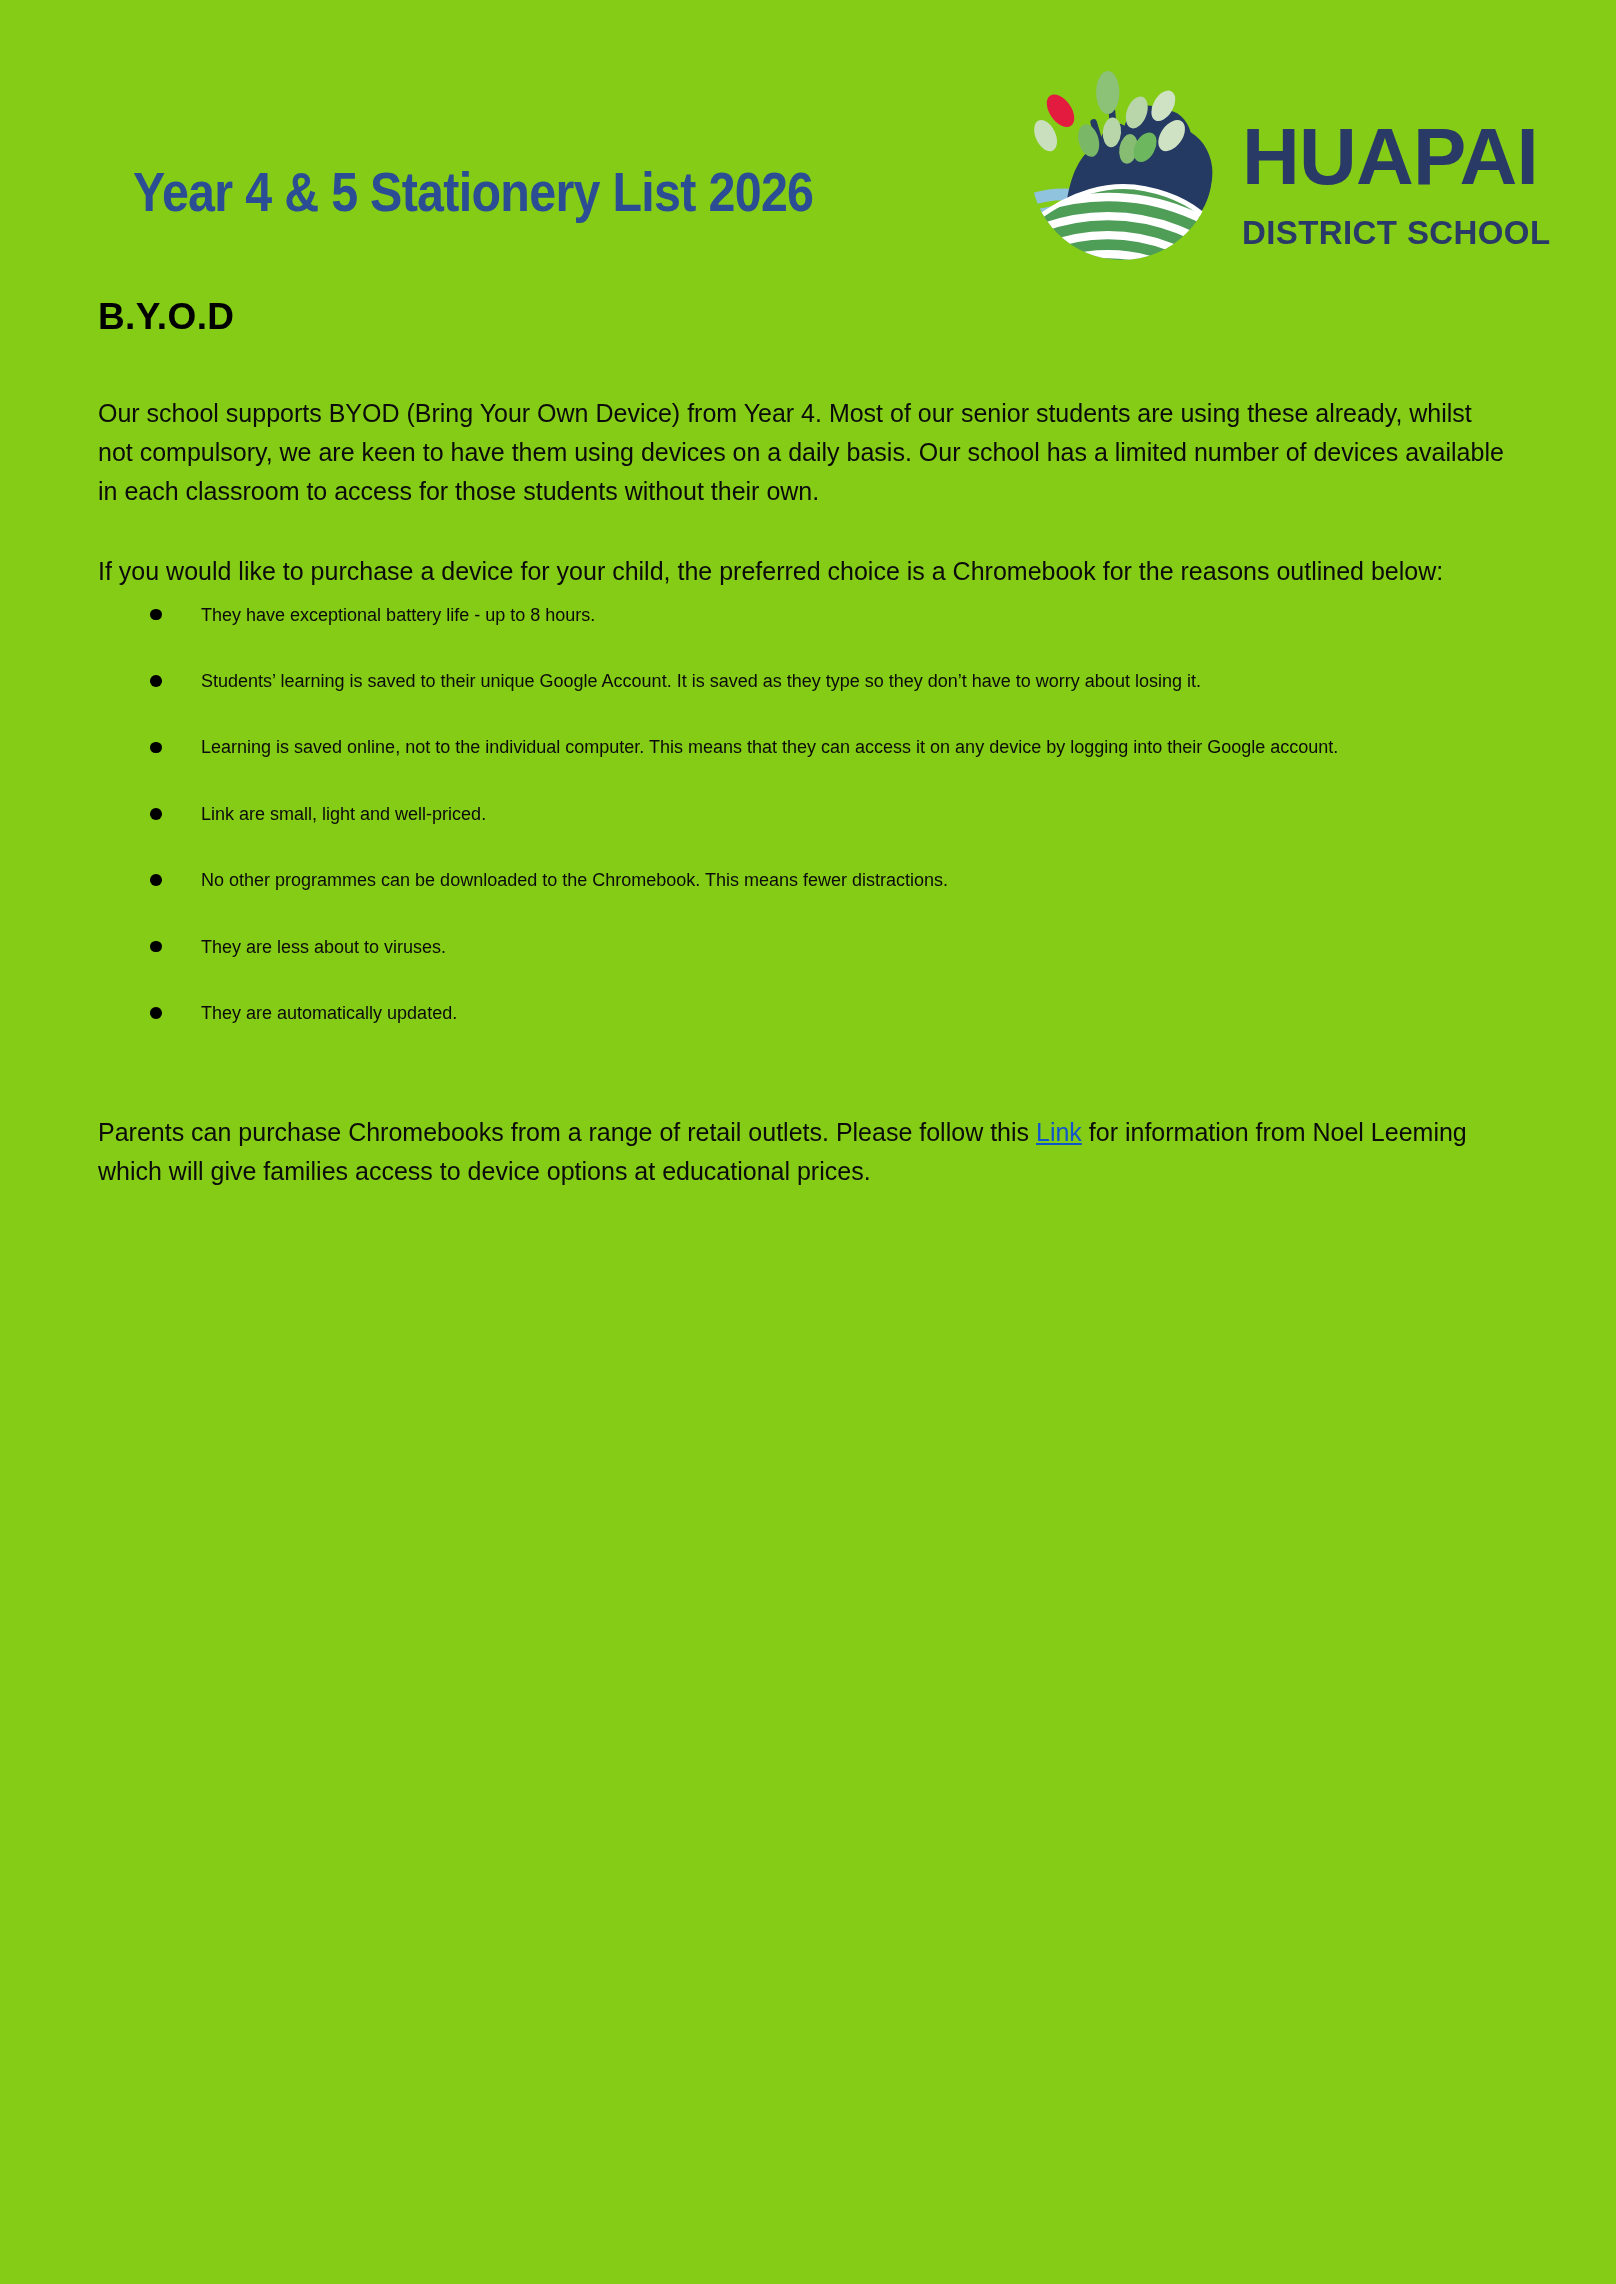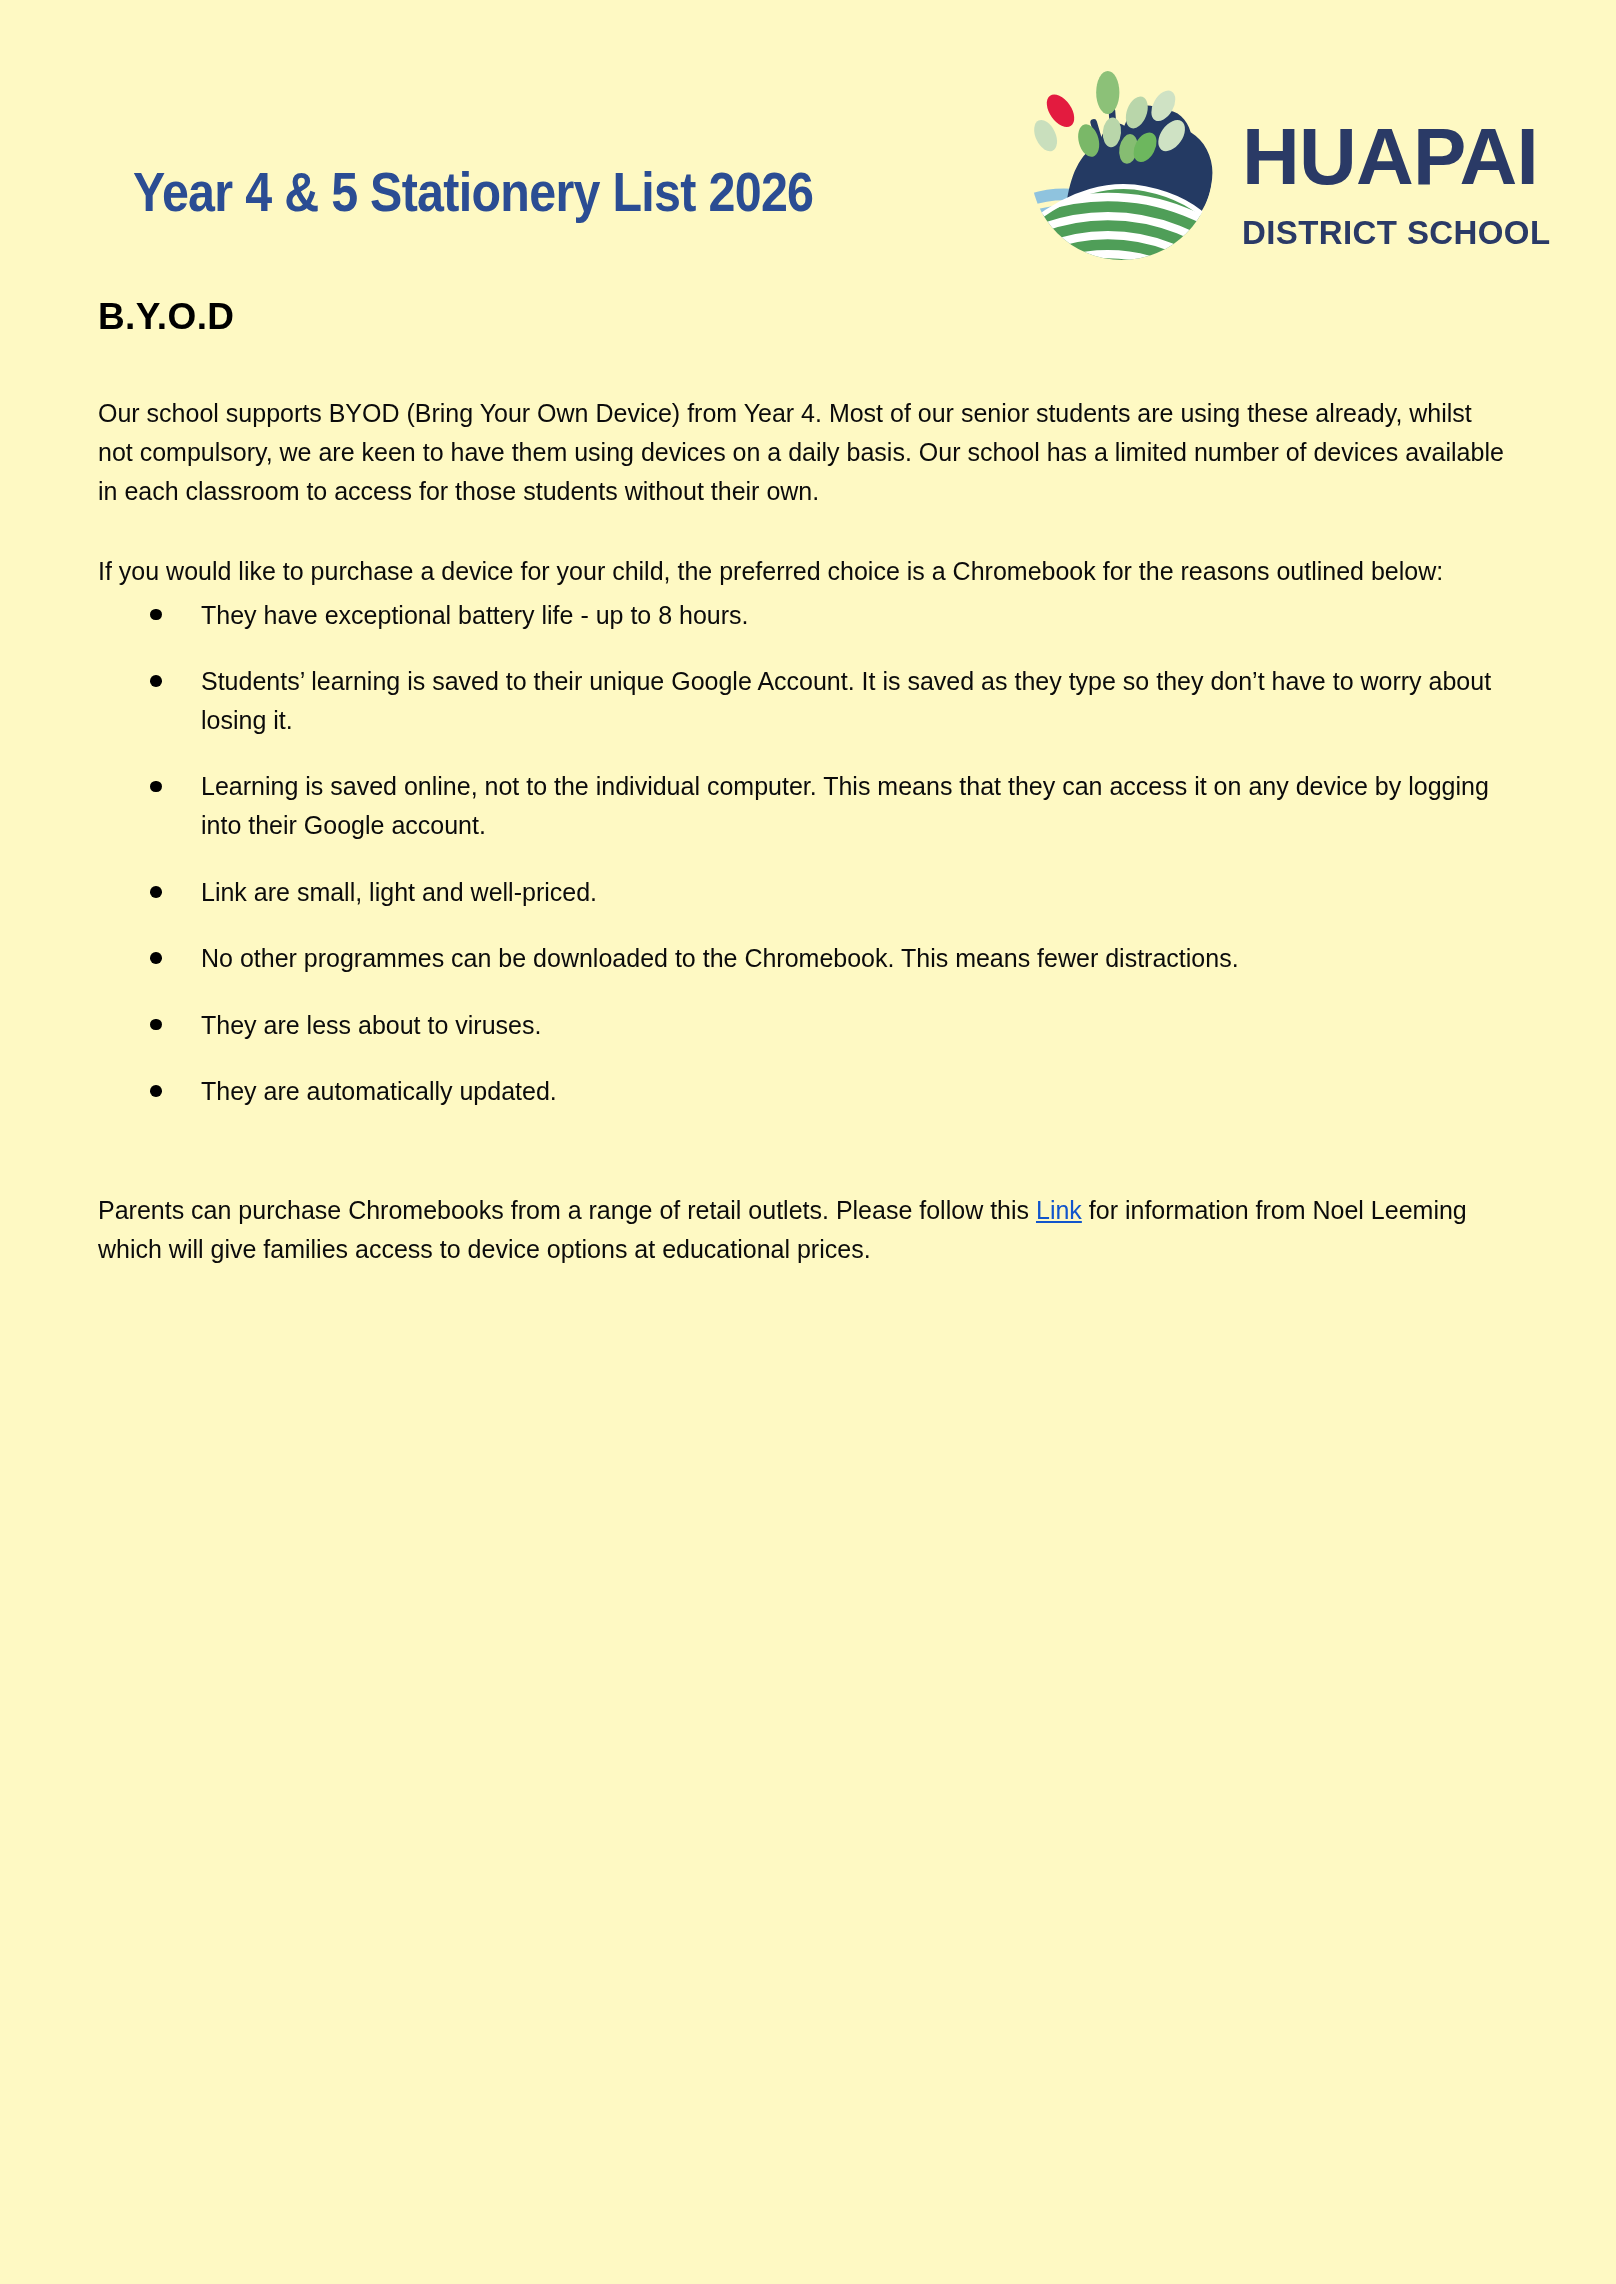--- a/index.html
+++ b/index.html
@@ -2,21 +2,21 @@
 <html style="font-size:13.3px"><head>
 <meta charset="utf-8">
 <style>
   * { margin: 0; padding: 0; box-sizing: border-box; }
   html, body { background: #ffffff; }
   body { font-family: "Liberation Sans", sans-serif; color: #0b0b0b; }
   .page {
     position: relative;
     width: 1617px;
     height: 2284px;
-    background: #fef9c3;
+    background: #84cc16;
     overflow: hidden;
   }
 
   
   .header { position: relative; height: 266px; }
   .doc-title {
     position: absolute;
     left: 133px;
     top: 160px;
     font-size: 55px;
@@ -69,21 +69,21 @@
   .para-1 { margin-top: 54px; }
   .para-2 { margin-top: 41px; }
 
   ul.benefits {
     list-style: none;
     margin-top: 5px;
     padding-left: 103px;
   }
   ul.benefits li {
     position: relative;
-    font-size: 25px;
+    font-size: 18px;
     line-height: 39px;
     margin-bottom: 27.4px;
   }
   ul.benefits li:last-child { margin-bottom: 0; }
   ul.benefits li .bullet-dot {
     position: absolute;
     left: -51px;
     top: 13.3px;
     width: 11.6px;
     height: 11.6px;

